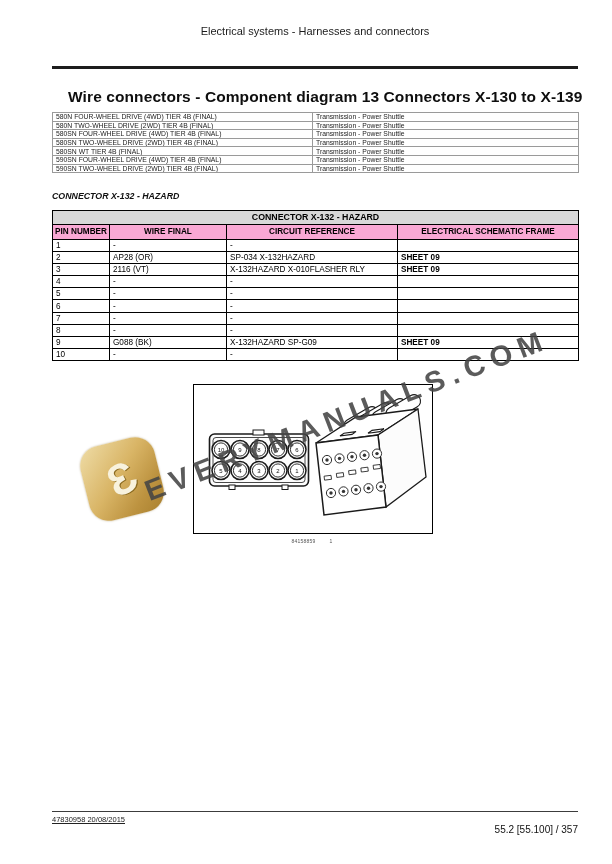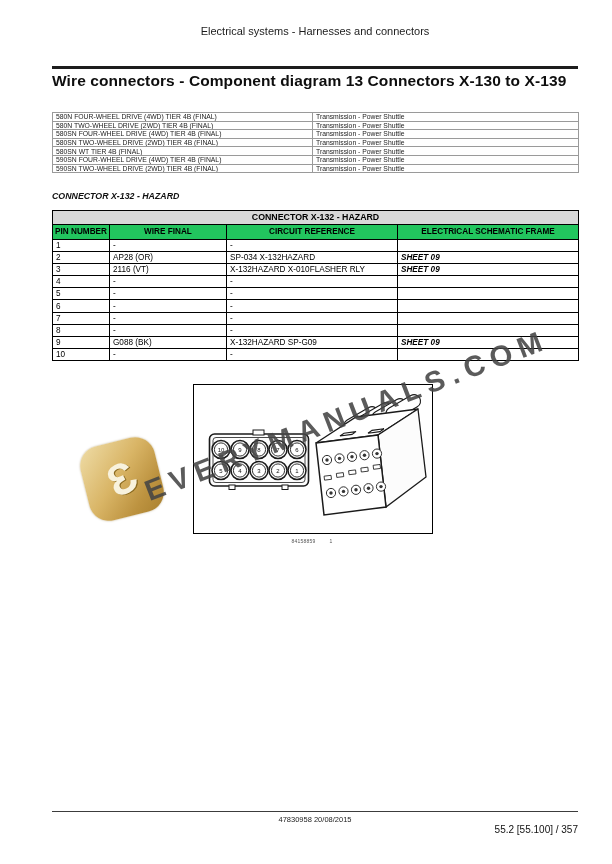--- a/index.html
+++ b/index.html
@@ -18,24 +18,24 @@
   .models-table td{border:1px solid #9a9a9a;padding:0 3px;height:7.6px;overflow:hidden;white-space:nowrap;}
   
   .section-heading{position:absolute;top:191px;left:52px;font-size:8.8px;font-weight:bold;
     font-style:italic;color:#111;}
   
   .pin-table{position:absolute;top:210px;left:52px;width:526px;border-collapse:collapse;
     font-size:8.2px;table-layout:fixed;border:1.5px solid #000;}
   .pin-table th,.pin-table td{border:1px solid #000;}
   .pin-table .span-header{background:#d8d8d8;font-weight:bold;text-align:center;
     font-size:8.8px;padding:1px 0 2px 0;}
-  .pin-table thead th{background:#22c55e;font-size:8.2px;padding:2px 1px;line-height:1.15;
+  .pin-table thead th{background:#f9a8d4;font-size:8.2px;padding:2px 1px;line-height:1.15;
     text-align:center;font-weight:bold;}
   .pin-table tbody td{padding:0 3px;height:11.2px;overflow:hidden;white-space:nowrap;vertical-align:middle;}
-  .pin-table tbody td.sheet{font-weight:bold;font-style:italic;}
+  .pin-table tbody td.sheet{font-weight:bold;}
   
   .figure-box{position:absolute;left:193px;top:384px;width:238px;height:148px;
     border:1px solid #000;background:#fff;}
   .figure-caption{position:absolute;left:193px;top:538px;width:238px;text-align:center;
     font-size:5px;color:#555;letter-spacing:.2px;}
   .figure-caption .idx{margin-left:14px;}
   .front-view{position:absolute;left:14px;top:44px;}
   .iso-view{position:absolute;left:116px;top:4px;}
   
   .watermark{position:absolute;left:0;top:0;width:612px;height:864px;pointer-events:none;z-index:6;}
@@ -43,33 +43,33 @@
     letter-spacing:7px;color:rgba(68,68,68,.88);white-space:nowrap;
     transform:rotate(-21deg);transform-origin:0 50%;}
   .wm-logo{position:absolute;left:84px;top:441px;width:76px;height:76px;border-radius:20px;
     background:linear-gradient(135deg,#efdda8 0%,#d9b566 45%,#bd9340 75%,#a87f2e 100%);
     transform:rotate(-14deg);display:flex;align-items:center;justify-content:center;
     box-shadow:0 0 2px rgba(120,90,20,.5);}
   .wm-logo .glyph{font-size:44px;font-weight:bold;color:#f8f2dd;
     transform:rotate(-14deg);text-shadow:1px 1px 0 #8a6a20;line-height:1;}
   
   .footer-rule{position:absolute;left:52px;top:811px;width:526px;height:1px;background:#3c3c3c;}
-  .footer-line1{position:absolute;left:52px;top:815px;width:526px;text-align:center;
-    font-size:7.5px;color:#222;}
+  .footer-line1{position:absolute;left:52px;top:815px;width:526px;
+    font-size:7.5px;color:#222;text-decoration:underline;}
   .footer-line2{position:absolute;left:52px;top:824px;width:526px;text-align:right;
     font-size:10px;color:#111;}
   svg text{font-family:"Liberation Sans", sans-serif;}
 </style>
 </head>
 <body>
 
 <div class="page-header">Electrical systems - Harnesses and connectors</div>
 
 <div class="title-rule"></div>
-<h1 class="doc-title" style="margin:0;">Wire connectors - Component diagram 13 Connectors X-130 to X-139</h1>
+<h1 class="doc-title" style="margin:16px;">Wire connectors - Component diagram 13 Connectors X-130 to X-139</h1>
 
 <table class="models-table">
   <colgroup>
       <col style="width:260px">
       <col style="width:266px">
     </colgroup>
   <tbody>
       <tr>
         <td>580N FOUR-WHEEL DRIVE (4WD) TIER 4B (FINAL)</td>
         <td>Transmission - Power Shuttle</td>

